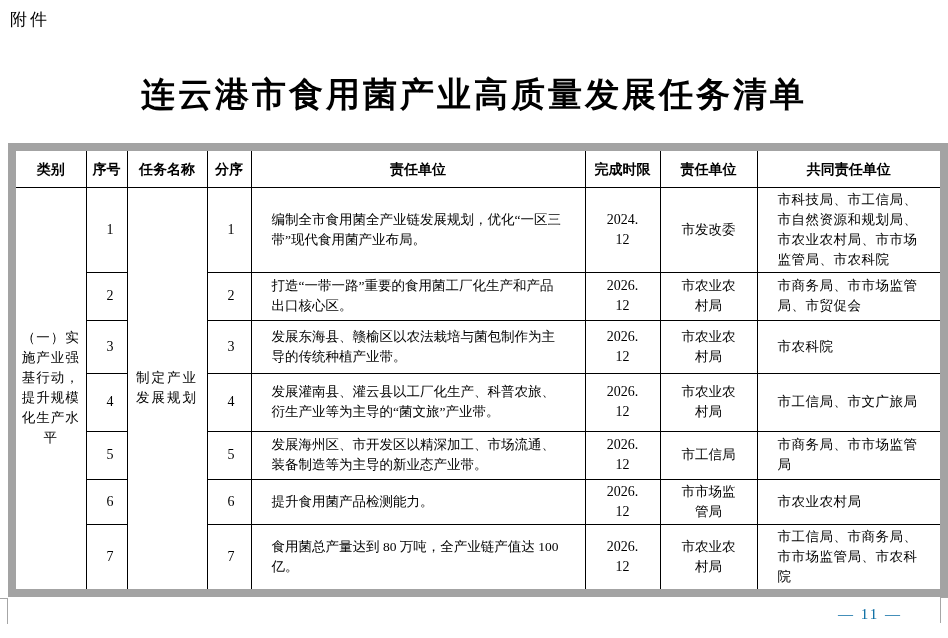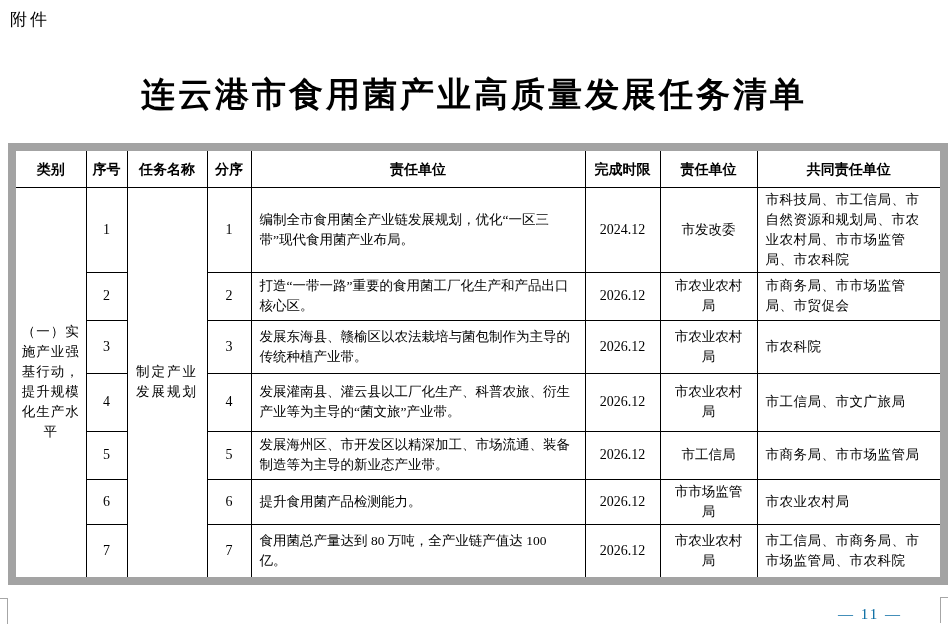--- a/index.html
+++ b/index.html
@@ -29,21 +29,21 @@
     table-layout: fixed;
     border: 8px solid #a3a3a3;
   }
   .task-table th, .task-table td {
     border: 1px solid #000;
     vertical-align: middle;
     text-align: center;
     font-size: 13.5px;
     line-height: 20px;
     word-break: break-all;
-    padding: 2px 8px;
+    padding: 2px 20px;
   }
   .task-table th {
     font-family: "Liberation Sans", "DejaVu Sans", sans-serif;
     font-weight: 700; font-size: 14px;
     padding: 2px 2px;
   }
   .task-table td.num { font-family: "Liberation Serif", "DejaVu Serif", serif; font-size: 14px; }
   .task-table td.left { text-align: left; }
   .task-table td.category { letter-spacing: 1px; padding: 14px 4px; }
   .task-table td.taskname { letter-spacing: 2px; padding: 2px 4px; }

